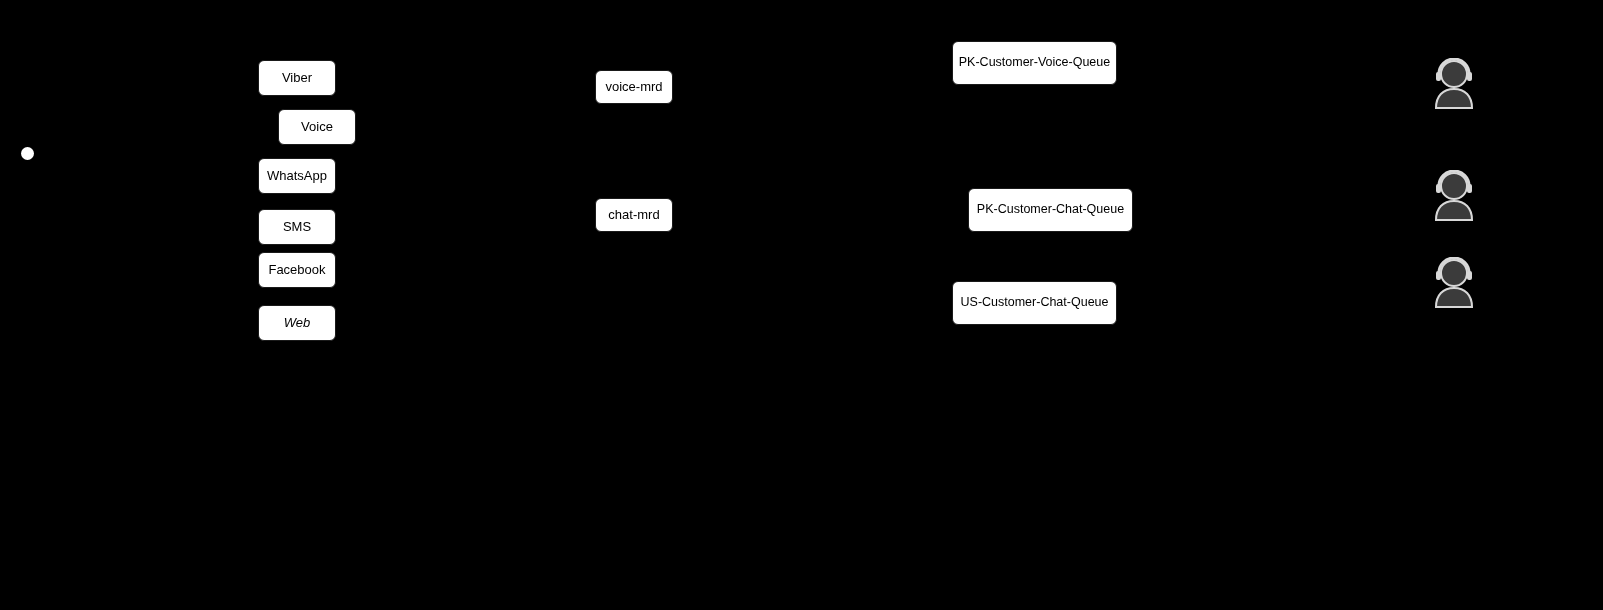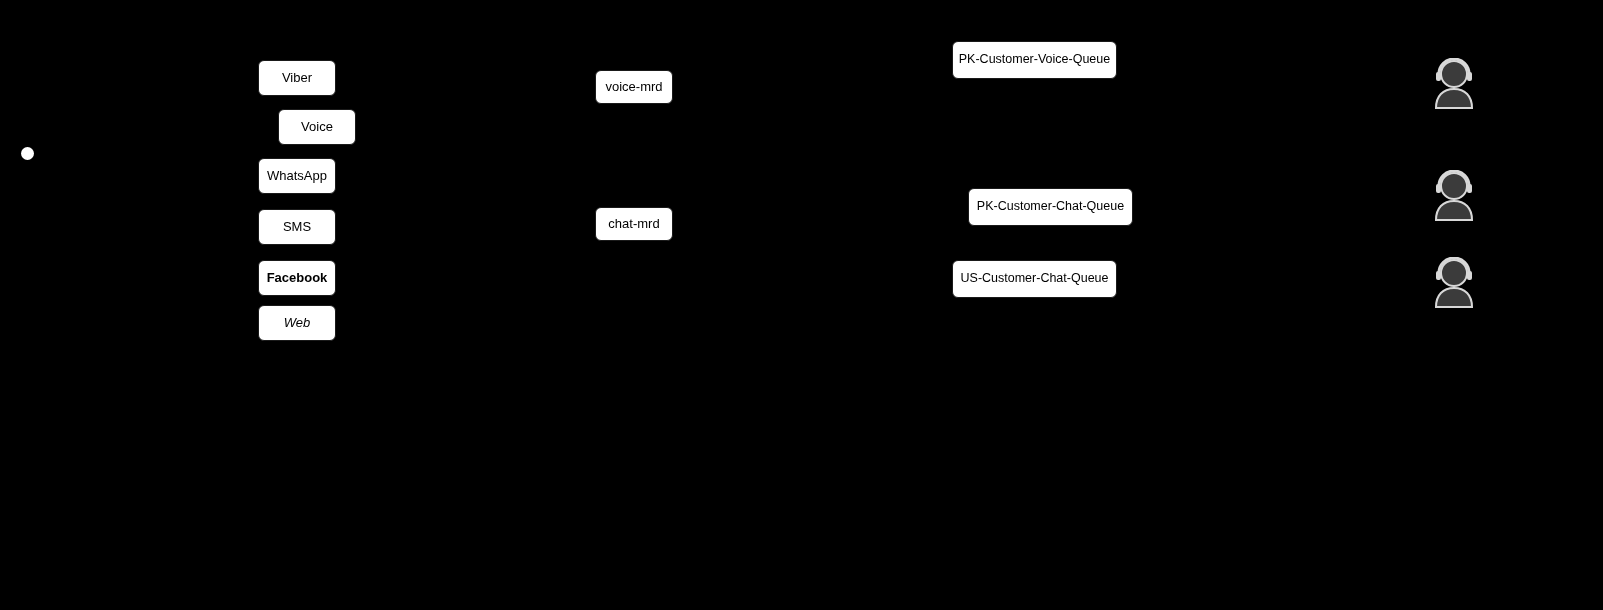--- a/index.html
+++ b/index.html
@@ -35,21 +35,21 @@
     height: 36px;
     left: 258px;
   }
   .mrd-node {
     width: 78px;
     height: 34px;
     left: 595px;
   }
   .queue-node {
     width: 165px;
-    height: 38px;
+    height: 44px;
     left: 952px;
     font-size: 12.5px;
   }
   .dot {
     position: absolute;
     width: 13px;
     height: 13px;
     border-radius: 50%;
     background: #ffffff;
   }
@@ -63,29 +63,29 @@
 <body>
 
 <div id="canvas">
 
   <div class="dot" style="left:21px; top:147px;"></div>
 
   <div class="node channel-node" style="top:60px;">Viber</div>
   <div class="node channel-node" style="top:109px;margin-left:20px;">Voice</div>
   <div class="node channel-node" style="top:158px;">WhatsApp</div>
   <div class="node channel-node" style="top:209px;">SMS</div>
-  <div class="node channel-node" style="top:260px;font-weight:bold;">Facebook</div>
+  <div class="node channel-node" style="top:252px;">Facebook</div>
   <div class="node channel-node" style="top:305px;font-style:italic;">Web</div>
 
   <div class="node mrd-node" style="top:70px;">voice-mrd</div>
-  <div class="node mrd-node" style="top:207px;">chat-mrd</div>
+  <div class="node mrd-node" style="top:198px;">chat-mrd</div>
 
   <div class="node queue-node" style="top:41px;">PK-Customer-Voice-Queue</div>
   <div class="node queue-node" style="top:188px;margin-left:16px;">PK-Customer-Chat-Queue</div>
-  <div class="node queue-node" style="top:260px;">US-Customer-Chat-Queue</div>
+  <div class="node queue-node" style="top:281px;">US-Customer-Chat-Queue</div>
 
   <svg class="agent" style="left:1431px; top:58px;" viewBox="0 0 46 52">
     <circle cx="23" cy="16" r="13" fill="#3b3b3b" stroke="#d8d8d8" stroke-width="2"></circle>
     <path d="M8 16 a15 15 0 0 1 30 0" fill="none" stroke="#d8d8d8" stroke-width="3"></path>
     <rect x="5" y="14" width="5" height="9" rx="2" fill="#d8d8d8"></rect>
     <rect x="36" y="14" width="5" height="9" rx="2" fill="#d8d8d8"></rect>
     <path d="M23 31 C12 31 5 38 5 50 L41 50 C41 38 34 31 23 31 Z" fill="#3b3b3b" stroke="#d8d8d8" stroke-width="2"></path>
   </svg>
   <svg class="agent" style="left:1431px; top:170px;" viewBox="0 0 46 52">
     <circle cx="23" cy="16" r="13" fill="#3b3b3b" stroke="#d8d8d8" stroke-width="2"></circle>

